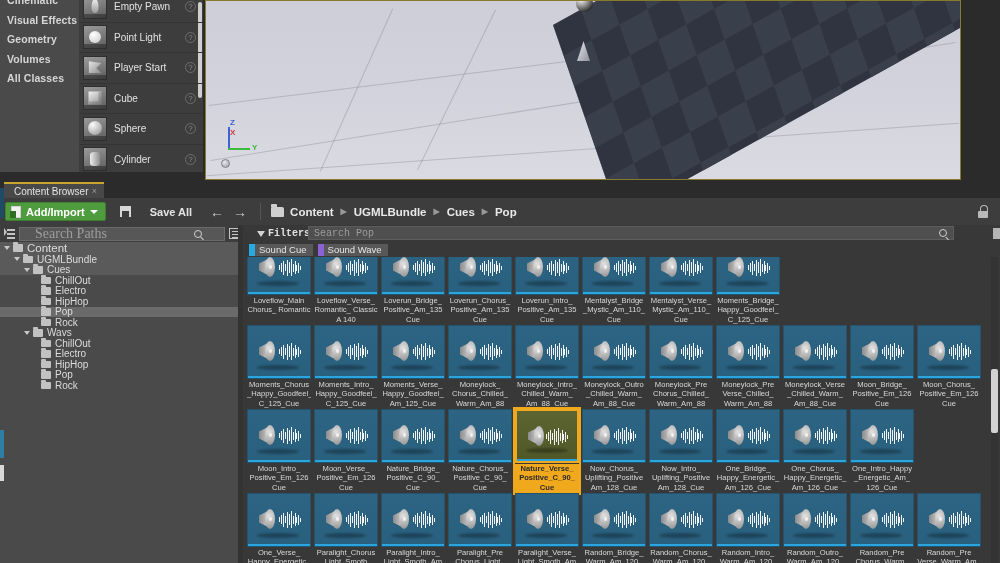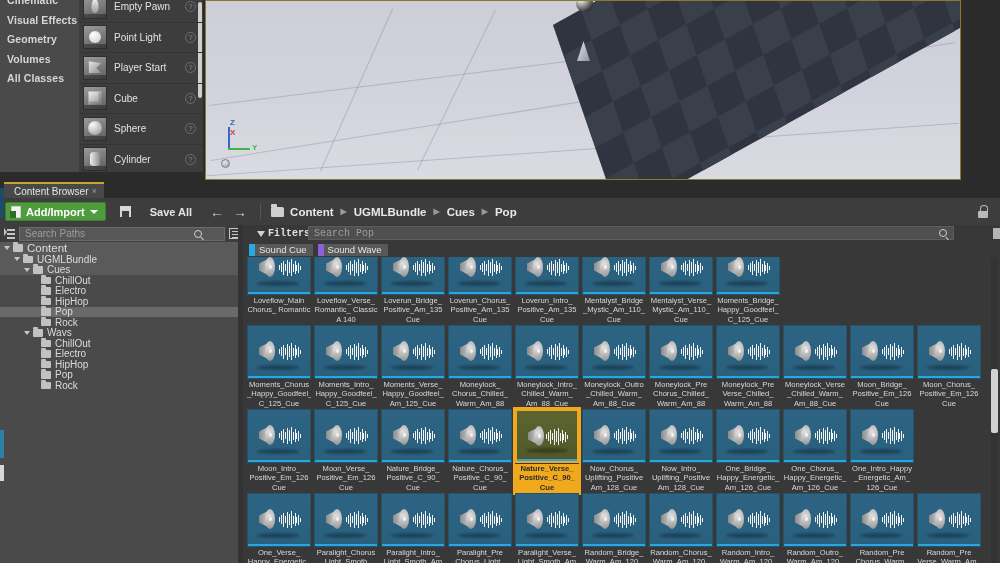--- a/index.html
+++ b/index.html
@@ -131,21 +131,21 @@
   #paths-head { position:absolute; left:0; top:0; width:243px; height:17px; background:#3d3d3d;
      display:flex; align-items:center; }
   .hamb { width:11px; height:11px; margin-left:4px; margin-right:4px; position:relative; }
   .hamb i { position:absolute; left:3px; width:8px; height:1.5px; background:#c4c4c4; }
   .hamb i:nth-child(1){top:1px}.hamb i:nth-child(2){top:5px}.hamb i:nth-child(3){top:9px}
   .hamb::before{content:"";position:absolute;left:0;top:0;width:0;height:0;
      border-top:4px solid transparent;border-bottom:4px solid transparent;border-left:3px solid #c4c4c4;}
   #paths-search { flex:1; height:14px; background:#575757; border:1px solid #6a6a6a;
      display:flex; align-items:center; position:relative; }
   #paths-search input { background:transparent; border:none; outline:none; color:#cfcfcf;
-     font-size:10px; margin-left:5px; width:180px; font-family:Liberation Sans, sans-serif; }
+     font-size:14px; margin-left:15px; width:180px; font-family:Liberation Serif, serif; }
   #paths-search input::placeholder{ color:#9d9d9d; }
   .mag { position:absolute; right:22px; width:8px; height:8px; border:1.4px solid #d0d0d0;
      border-radius:50%; }
   .mag::after{content:"";position:absolute;right:-3px;bottom:-3px;width:4px;height:1.4px;
      background:#d0d0d0;transform:rotate(45deg);}
   .list-ico { width:11px; height:11px; border:1px solid #c4c4c4; margin-right:3px; margin-left:4px;
      position:relative; }
   .list-ico i { position:absolute; left:2px; width:7px; height:1px; background:#c4c4c4; }
   .list-ico i:nth-child(1){top:2px}.list-ico i:nth-child(2){top:5px}.list-ico i:nth-child(3){top:8px}
 

